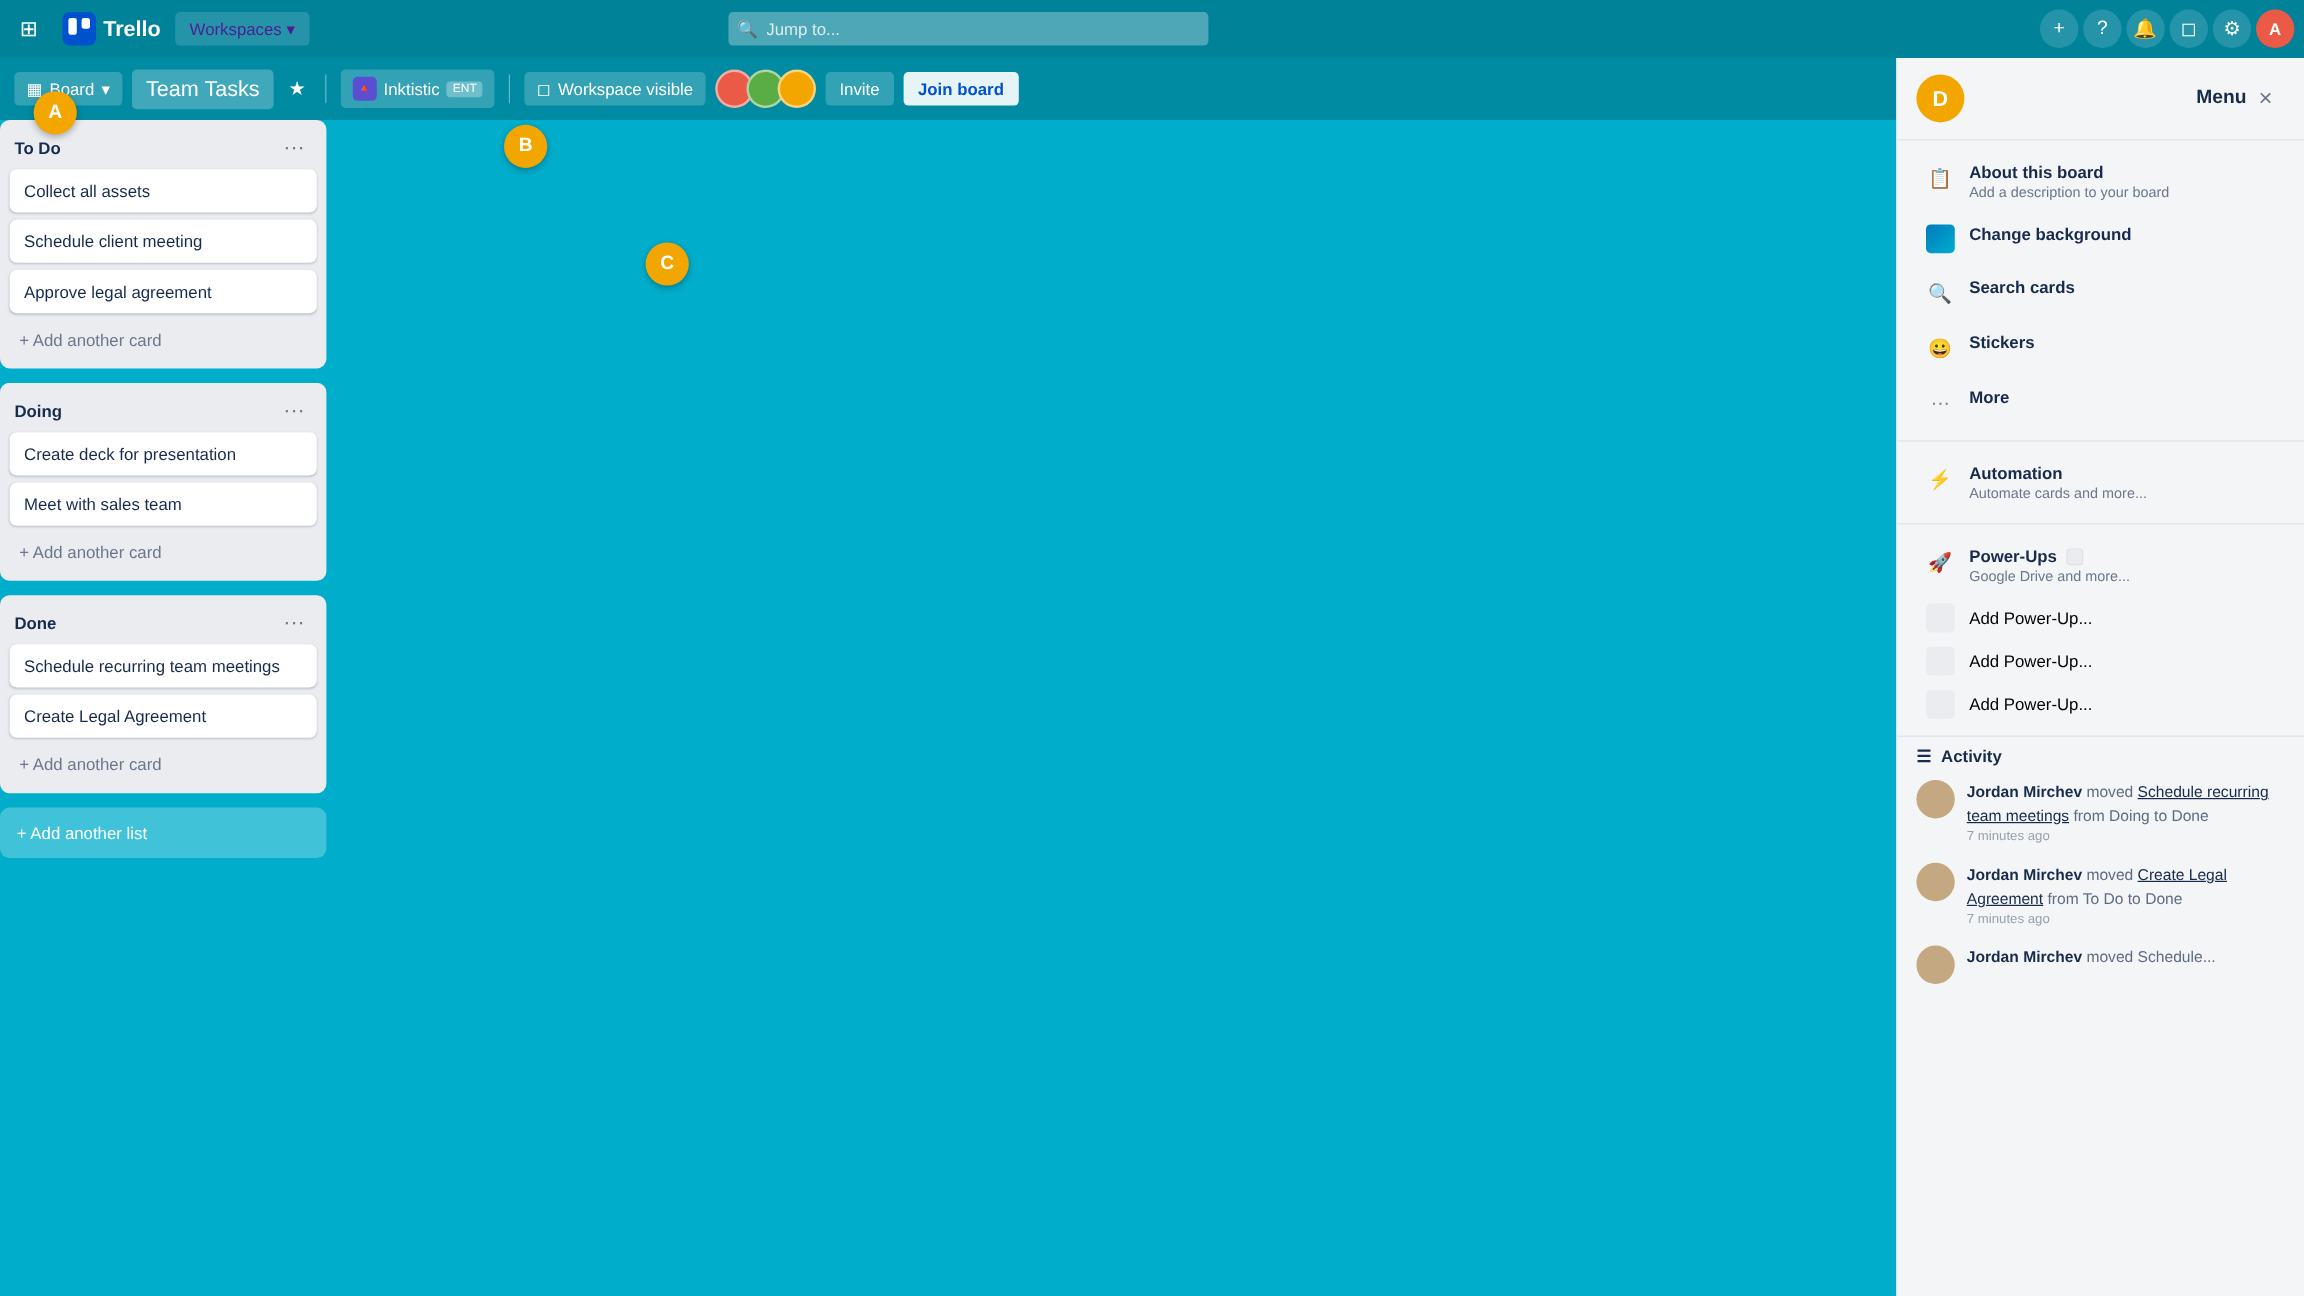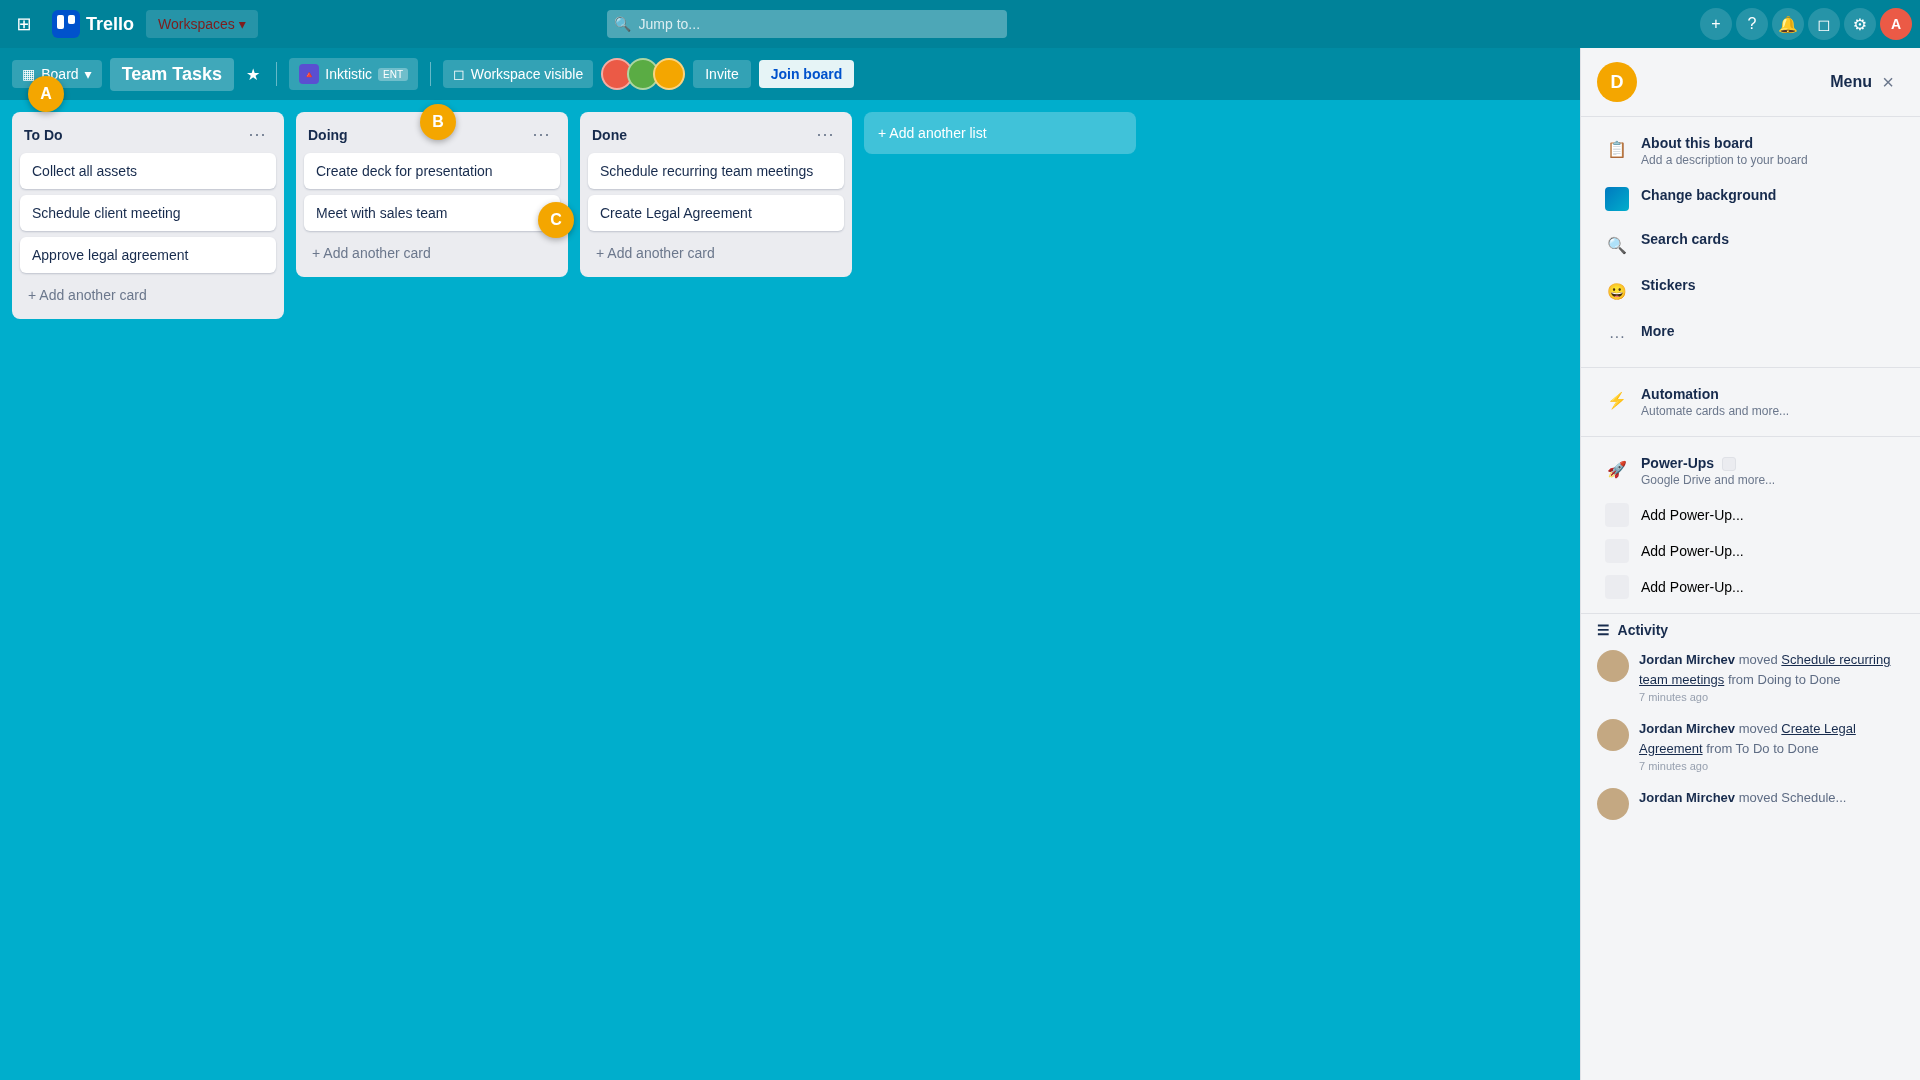--- a/index.html
+++ b/index.html
@@ -41,21 +41,21 @@
     }
     .trello-logo-icon::after {
       content: '';
       position: absolute;
       left: 16px; top: 5px;
       width: 7px; height: 9px;
       background: white; border-radius: 2px;
     }
     .nav-workspaces-btn {
       background: rgba(255,255,255,0.15);
-      color: #7f1d1d; border: none; cursor: pointer;
+      color: #4c1d95; border: none; cursor: pointer;
       padding: 6px 12px; border-radius: 4px;
       font-size: 14px; display: flex; align-items: center; gap: 4px;
     }
     .nav-search {
       flex: 1; max-width: 400px; margin: 0 auto;
       position: relative;
     }
     .nav-search input {
       width: 100%; padding: 6px 12px 6px 32px;
       border-radius: 4px; border: none;
@@ -97,21 +97,21 @@
     .board-btn {
       background: rgba(255,255,255,0.2);
       color: white; border: none; cursor: pointer;
       padding: 6px 10px; border-radius: 4px;
       font-size: 14px; display: flex; align-items: center; gap: 6px;
     }
     .board-title-btn {
       background: rgba(255,255,255,0.25);
       color: white; border: none; cursor: pointer;
       padding: 6px 12px; border-radius: 4px;
-      font-size: 18px; font-weight: bold; text-align: center;
+      font-size: 18px; font-weight: normal; text-align: center;
     }
     .star-btn {
       background: none; border: none; color: white; cursor: pointer;
       font-size: 16px; padding: 4px;
     }
     .divider { width: 1px; height: 24px; background: rgba(255,255,255,0.4); margin: 0 4px; }
     .workspace-tag {
       background: rgba(255,255,255,0.2);
       color: white; border: none; cursor: pointer;
       padding: 6px 10px; border-radius: 4px;
@@ -159,25 +159,26 @@
       background: rgba(255,255,255,0.2);
       color: white; border: none; cursor: pointer;
       padding: 6px 12px; border-radius: 4px;
       font-size: 14px; display: flex; align-items: center; gap: 6px;
       margin-left: auto;
     }
 
     
     .board-content {
       display: flex;
-      padding: 12px;
+      padding: 0;
       gap: 12px;
       height: calc(1080px - 48px - 52px);
       overflow-x: auto;
       align-items: flex-start;
+      flex-direction: column;
     }
 
     
     .list {
       background: #ebecf0;
       border-radius: 8px;
       width: 272px;
       min-width: 272px;
       max-height: 100%;
       overflow-y: auto;

